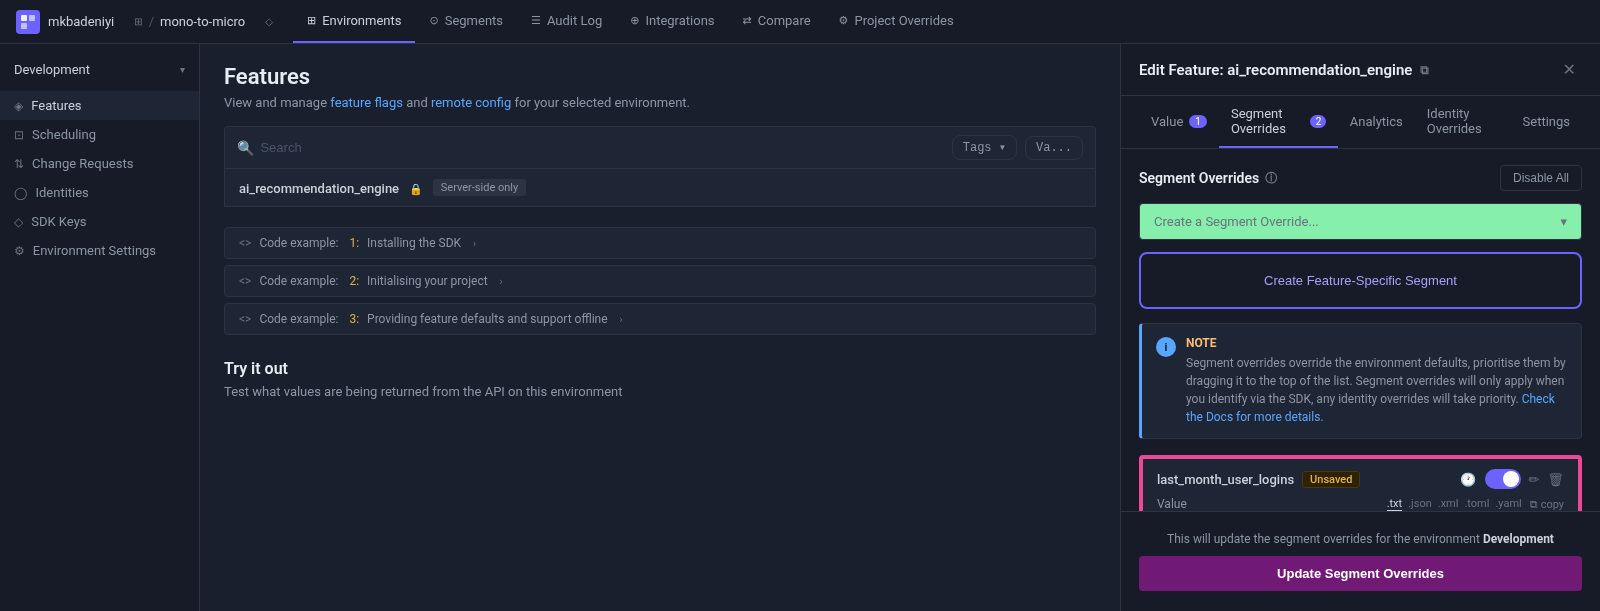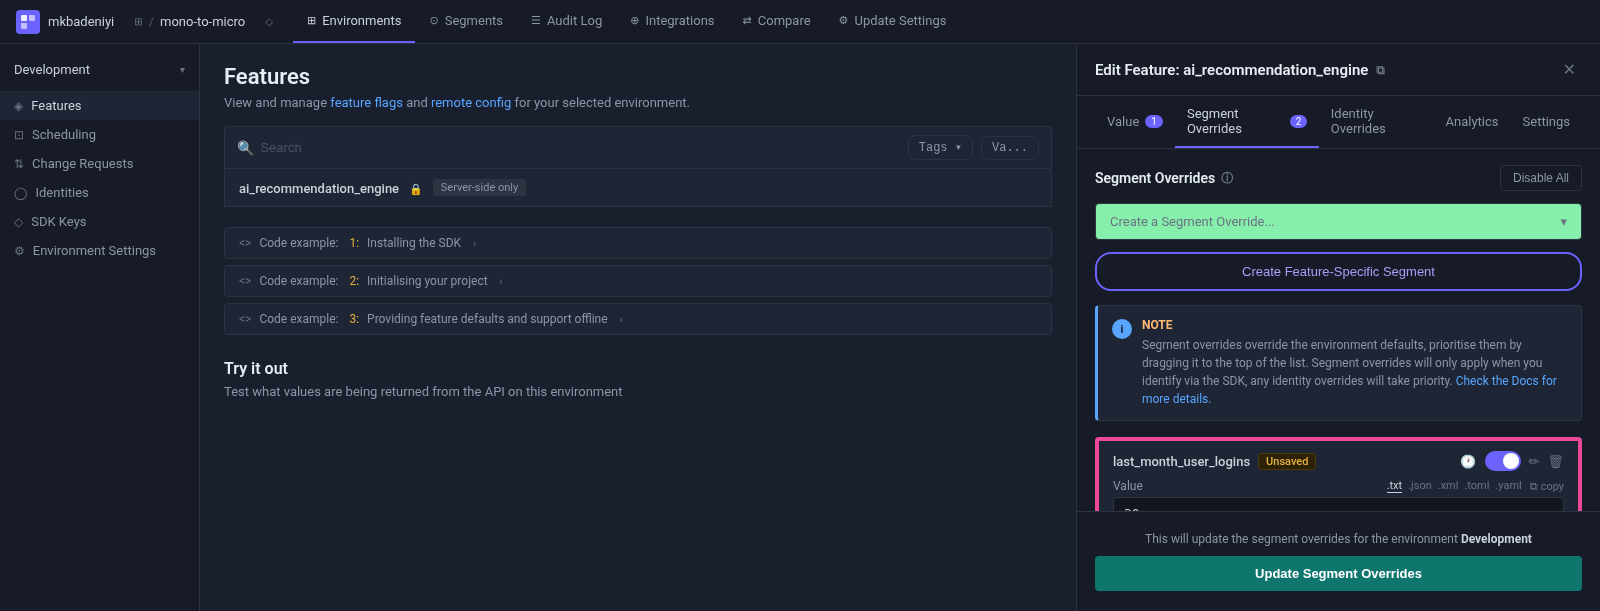--- a/index.html
+++ b/index.html
@@ -229,21 +229,21 @@
       color: #e6edf3;
       margin-bottom: 6px;
     }
     .try-subtitle {
       font-size: 13px;
       color: #8b96a5;
     }
 
     
     .right-panel {
-      width: 524px;
+      width: 480px;
       background: #161b27;
       border-left: 1px solid #2d3341;
       display: flex;
       flex-direction: column;
       flex-shrink: 0;
     }
     .panel-header {
       display: flex;
       align-items: center;
       justify-content: space-between;
@@ -347,24 +347,24 @@
       border: 1px solid #2d3341;
       border-radius: 4px;
       margin-bottom: 12px;
       cursor: pointer;
       font-size: 13px;
       color: #6b7280;
     }
 
     .create-feature-btn {
       width: 100%;
-      padding: 10px;
+      padding: 19px;
       background: transparent;
       border: 2px solid #6c63ff;
-      border-radius: 16px;
+      border-radius: 8px;
       color: #a89ef7;
       font-size: 13px;
       font-weight: 500;
       cursor: pointer;
       margin-bottom: 14px;
       text-align: center;
     }
 
     .note-box {
       background: #1e2535;
@@ -524,21 +524,21 @@
     .footer-note {
       font-size: 12px;
       color: #8b96a5;
       margin-bottom: 10px;
       text-align: center;
     }
     .footer-note strong { color: #c9d1d9; }
     .update-btn {
       width: 100%;
       padding: 10px;
-      background: #0f766e;
+      background: #701a75;
       border: none;
       border-radius: 4px;
       color: #fff;
       font-size: 13px;
       font-weight: 600;
       cursor: pointer;
       text-align: center;
     }
   </style>
 </head>
@@ -579,21 +579,21 @@
     <div class="nav-tab">
       <span class="nav-tab-icon">⊕</span>
       <span>Integrations</span>
     </div>
     <div class="nav-tab">
       <span class="nav-tab-icon">⇄</span>
       <span>Compare</span>
     </div>
     <div class="nav-tab">
       <span class="nav-tab-icon">⚙</span>
-      <span>Update Settings</span>
+      <span>Project Overrides</span>
     </div>
   </nav>
 </div>
 
 <div class="main-wrapper">
 
   <aside class="sidebar">
     <div class="env-selector">
       <span>Development</span>
       <span class="env-chevron">▾</span>
@@ -686,24 +686,24 @@
     <div class="panel-tabs">
       <div class="panel-tab">
         <span>Value</span>
         <span class="tab-badge">1</span>
       </div>
       <div class="panel-tab active">
         <span>Segment Overrides</span>
         <span class="tab-badge">2</span>
       </div>
       <div class="panel-tab">
+        <span>Analytics</span>
+      </div>
+      <div class="panel-tab">
         <span>Identity Overrides</span>
-      </div>
-      <div class="panel-tab">
-        <span>Analytics</span>
       </div>
       <div class="panel-tab">
         <span>Settings</span>
       </div>
     </div>
 
     <div class="panel-content">
       <div class="section-header">
         <div class="section-title">
           <span>Segment Overrides</span>

